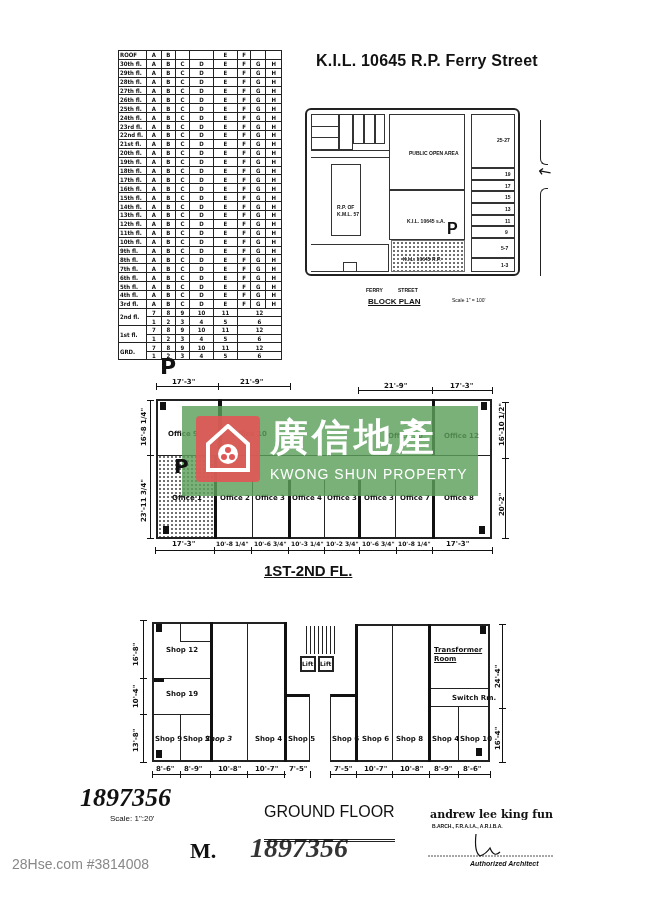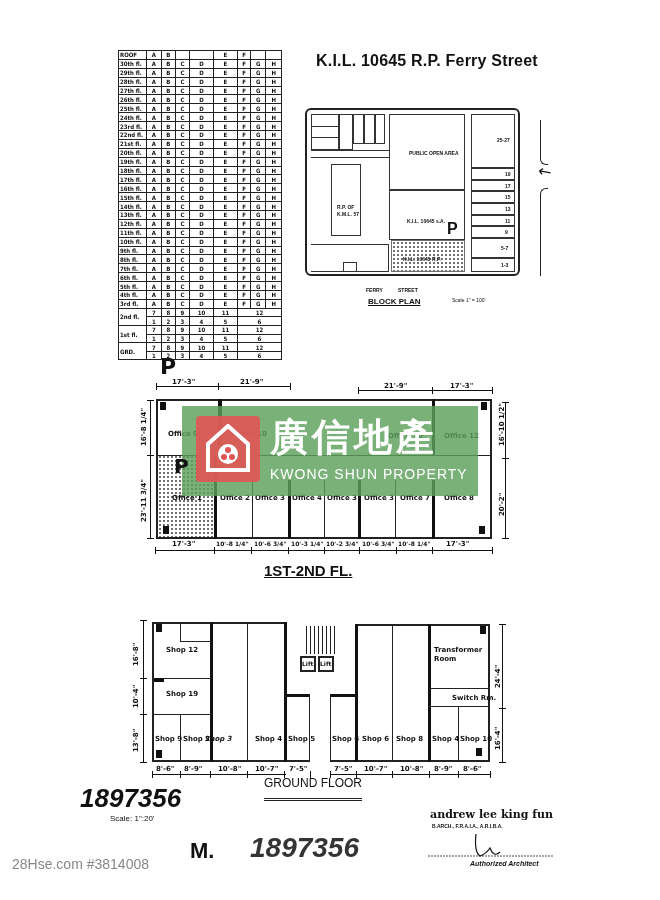--- a/index.html
+++ b/index.html
@@ -29,23 +29,23 @@
   .dim { position: absolute; font-size: 7px; font-weight: bold; white-space: nowrap; font-family: "DejaVu Sans", sans-serif; }
   .dimline { position: absolute; height: 0; border-top: 1px solid #111; }
   .vdimline { position: absolute; width: 0; border-left: 1px solid #111; }
   .vtext { position: absolute; font-size: 7px; font-weight: bold; transform: rotate(-90deg); transform-origin: left top; white-space: nowrap; font-family: "DejaVu Sans", sans-serif; }
   .tick { position: absolute; width: 1px; height: 7px; background: #111; }
   .htick { position: absolute; width: 7px; height: 1px; background: #111; }
   .col { position: absolute; width: 6px; height: 8px; background: #111; }
   .stipple { position: absolute; background-image: radial-gradient(#333 0.8px, transparent 1px); background-size: 4px 4px; opacity: 0.7; }
 
   .fl-title { left: 264px; top: 562px; font-size: 15px; font-weight: bold; text-decoration: underline; }
-  .gf-title { left: 264px; top: 776px; font-size: 12px; border-bottom: 3px double #222; padding-bottom: 8px; }
-
-  .handnum { font-family: Liberation Sans, sans-serif; font-style: italic; font-weight: bold; }
+  .gf-title { left: 264px; top: 803px; font-size: 16px; border-bottom: 3px double #222; padding-bottom: 18px; }
+
+  .handnum { font-family: Liberation Serif, serif; font-style: italic; font-weight: bold; }
   .pmark { font-family: "DejaVu Sans", sans-serif; font-size: 22px; font-weight: bold; }
 
   
   .wm { position: absolute; left: 182px; top: 406px; width: 296px; height: 90px; background: rgba(92,160,92,0.82); }
   .wm-logo { position: absolute; left: 196px; top: 416px; width: 64px; height: 66px; background: rgba(225,85,85,0.9); border-radius: 4px; }
   .wm-house { position: absolute; left: 206px; top: 424px; width: 44px; height: 48px; }
   .wm-cn { position: absolute; left: 270px; top: 412px; font-size: 38px; font-weight: bold; color: #fff; letter-spacing: 4px; font-family: "DejaVu Sans", sans-serif; }
   .wm-en { position: absolute; left: 270px; top: 466px; font-size: 14px; color: #fff; letter-spacing: 1px; }
 
   .footer-wm { left: 12px; top: 856px; font-size: 14px; color: #888; }
@@ -616,21 +616,21 @@
 <div class="rlabel" style="left:155px;top:735px;">Shop 9</div>
 <div class="rlabel" style="left:183px;top:735px;">Shop 2</div>
 <div class="rlabel" style="left:205px;top:735px;font-style:italic;">Shop 3</div>
 <div class="rlabel" style="left:255px;top:735px;">Shop 4</div>
 <div class="rlabel" style="left:288px;top:735px;">Shop 5</div>
 <div class="rlabel" style="left:332px;top:735px;">Shop 6</div>
 <div class="rlabel" style="left:362px;top:735px;">Shop 6</div>
 <div class="rlabel" style="left:396px;top:735px;">Shop 8</div>
 <div class="rlabel" style="left:432px;top:735px;">Shop 4</div>
 <div class="rlabel" style="left:460px;top:735px;">Shop 10</div>
-<div class="rlabel" style="left:434px;top:646px;width:44px;white-space:normal;line-height:9px;">Transformer Room</div>
+<div class="rlabel" style="left:434px;top:646px;width:44px;white-space:normal;line-height:9px;text-decoration:underline;">Transformer Room</div>
 <div class="rlabel" style="left:452px;top:694px;">Switch Rm.</div>
 
 <div class="dimline" style="left:152px;top:774px;width:134px;"></div>
 <div class="tick" style="left:152px;top:771px;"></div>
 <div class="tick" style="left:180px;top:771px;"></div>
 <div class="tick" style="left:210px;top:771px;"></div>
 <div class="tick" style="left:247px;top:771px;"></div>
 <div class="tick" style="left:284px;top:771px;"></div>
 <div class="tick" style="left:310px;top:771px;"></div>
 <div class="dim" style="left:156px;top:765px;">8'-6"</div>

